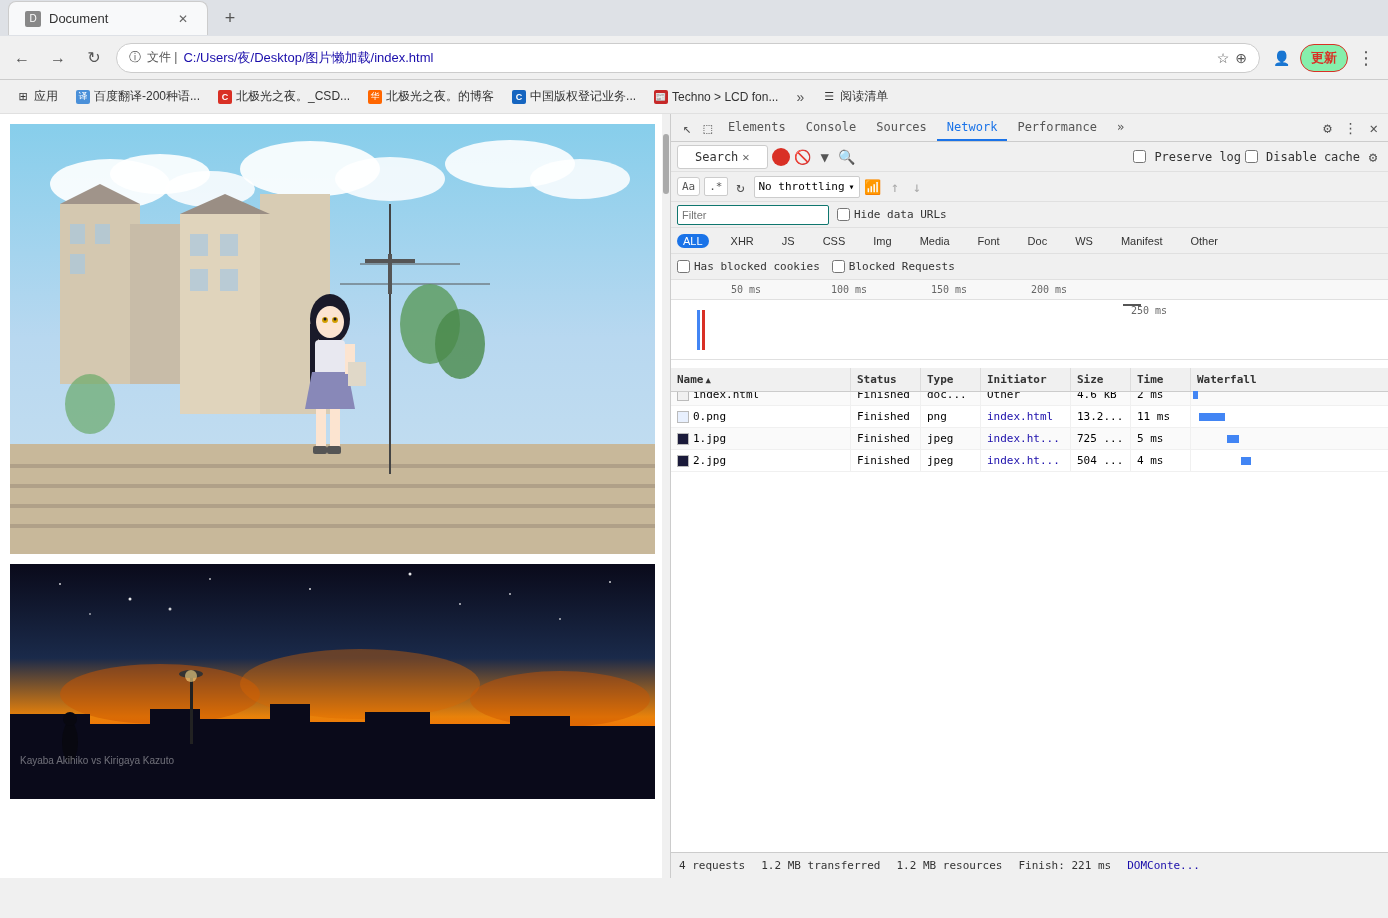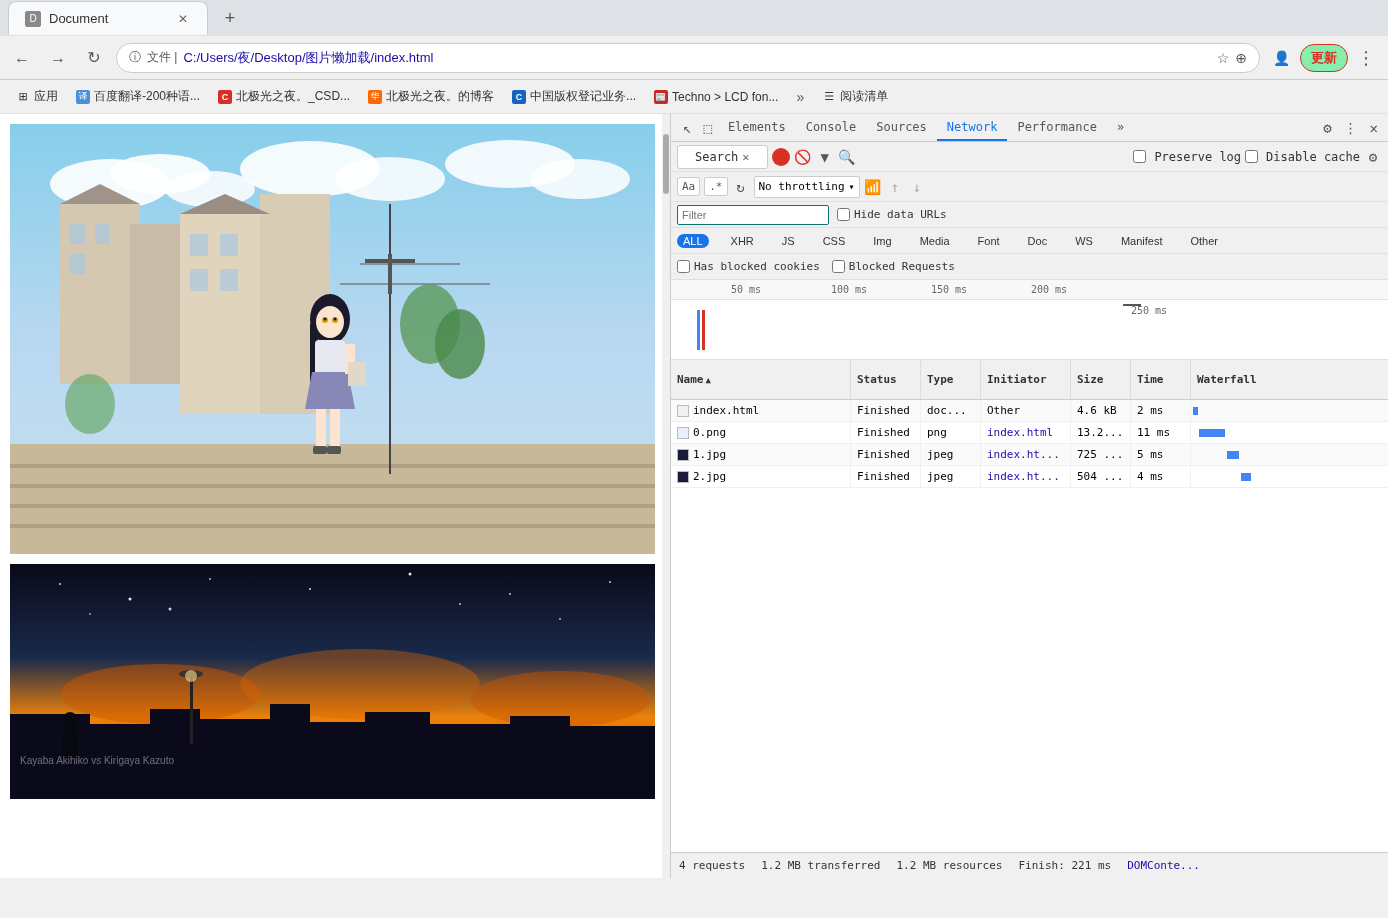--- a/index.html
+++ b/index.html
@@ -82,21 +82,21 @@
     .devtools-timeline { height: 80px; background: white; border-bottom: 1px solid #e0e0e0; position: relative; overflow: hidden; }
     .timeline-ruler { position: absolute; top: 0; left: 0; right: 0; height: 20px; background: #f8f8f8; border-bottom: 1px solid #e0e0e0; display: flex; align-items: center; }
     .timeline-mark { position: absolute; font-size: 10px; color: #666; }
     .timeline-bar-area { position: absolute; top: 20px; left: 0; right: 0; bottom: 0; }
     .tl-blue-bar { position: absolute; left: 26px; top: 10px; width: 3px; height: 40px; background: #4285f4; }
     .tl-red-bar { position: absolute; left: 29px; top: 10px; width: 3px; height: 40px; background: #d93025; }
     .tl-dash { position: absolute; top: 4px; width: 18px; height: 2px; background: #555; }
 
     
     .devtools-table { flex: 1; overflow-y: auto; background: white; }
-    .table-header { display: grid; grid-template-columns: 180px 70px 60px 90px 60px 60px 1fr; height: 40px; background: #f0f0f0; border-bottom: 1px solid #ccc; font-size: 11px; font-weight: bold; color: #333; position: sticky; top: 0; }
+    .table-header { display: grid; grid-template-columns: 180px 70px 60px 90px 60px 60px 1fr; height: 24px; background: #f0f0f0; border-bottom: 1px solid #ccc; font-size: 11px; font-weight: bold; color: #333; position: sticky; top: 8px; }
     .th { padding: 0 6px; display: flex; align-items: center; border-right: 1px solid #ddd; overflow: hidden; cursor: pointer; }
     .th:last-child { border-right: none; }
     .table-row { display: grid; grid-template-columns: 180px 70px 60px 90px 60px 60px 1fr; height: 22px; border-bottom: 1px solid #f0f0f0; font-size: 11px; }
     .table-row:nth-child(even) { background: #fafafa; }
     .td { padding: 0 6px; display: flex; align-items: center; border-right: 1px solid #f0f0f0; overflow: hidden; white-space: nowrap; font-size: 11px; }
     .td:last-child { border-right: none; position: relative; }
     .td.name { gap: 4px; }
     .td-icon { width: 12px; height: 12px; display: inline-block; background: #ddd; border: 1px solid #bbb; flex-shrink: 0; }
     .td.link { color: #1a0dab; }
     .waterfall-bar { position: absolute; height: 8px; top: 7px; background: #4285f4; }

